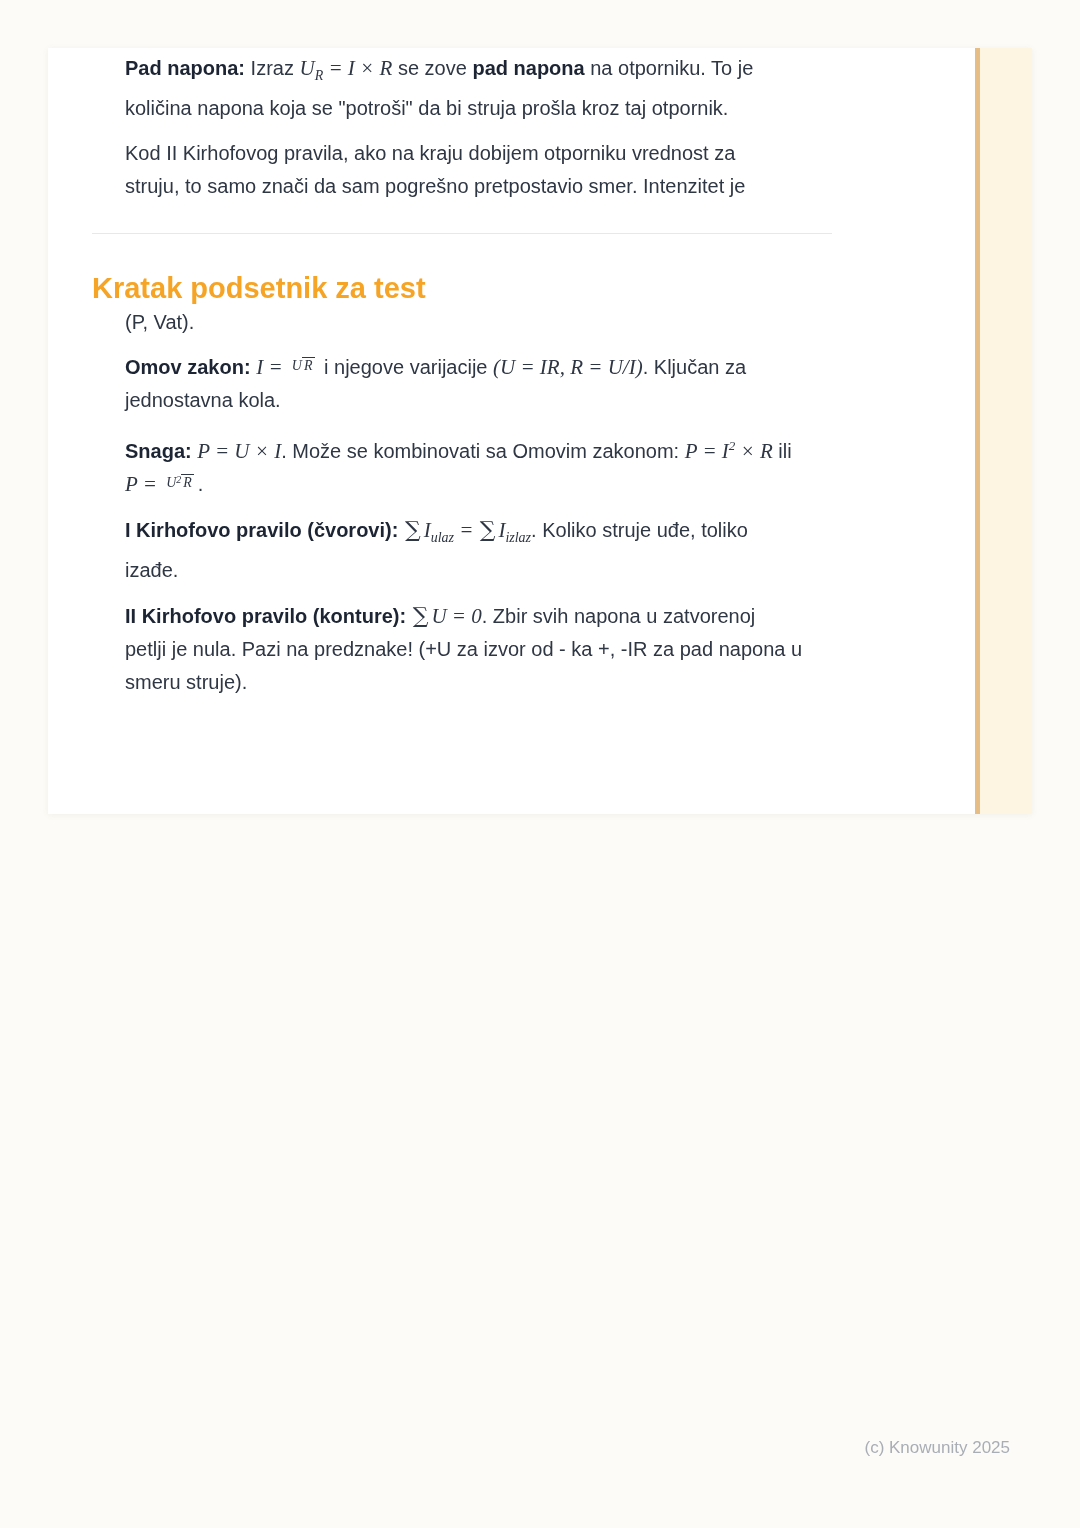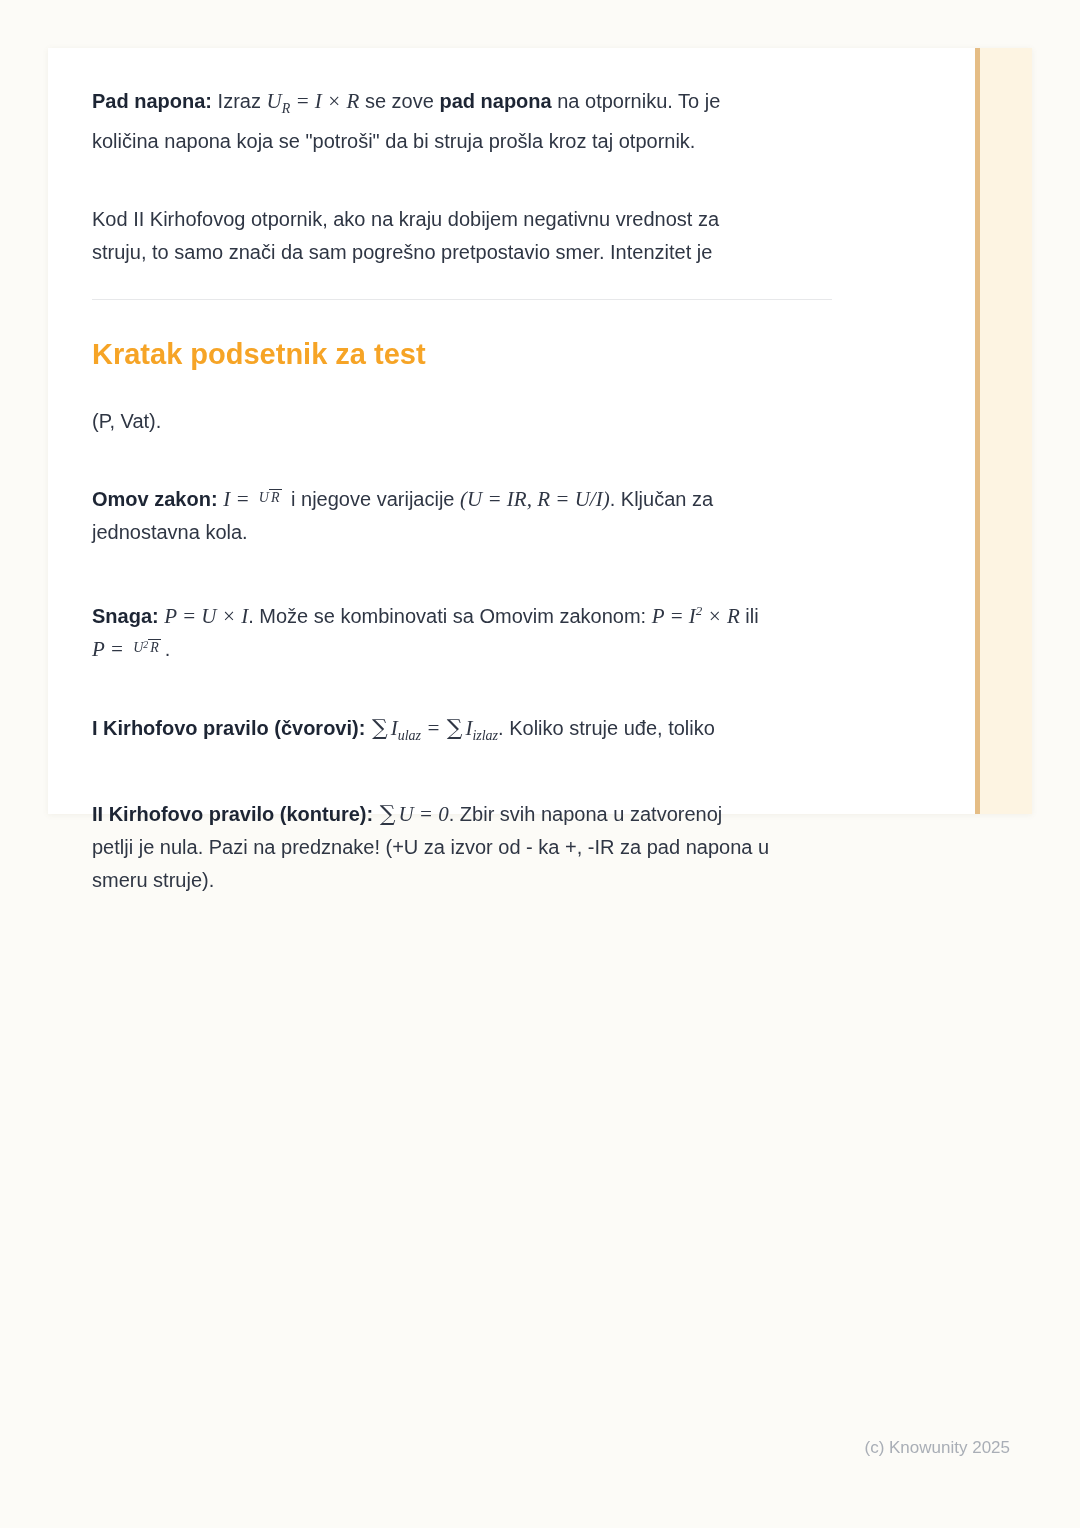--- a/index.html
+++ b/index.html
@@ -29,21 +29,20 @@
     position:absolute;
     left:44px;top:4px;
     width:800px;
   }
   ul.blist{
     list-style:none;margin:0;padding:0;
   }
   ul.blist li{
     display:flex;
     margin:0 0 12px 0;
-    flex-direction:column;
   }
   .dotcol{
     flex:0 0 33px;
     padding-left:11px;
     box-sizing:border-box;
   }
   .dot-icon{
     width:6px;height:6px;border-radius:50%;
     background:#2f3644;
     margin-top:14px;
@@ -130,21 +129,21 @@
         <li>
           <span class="dotcol"><span class="dot-icon"></span></span>
           <div class="itext">
             <div class="line"><span class="tb">Pad napona:</span><span class="t"> Izraz </span><span class="mi">U</span><span class="msub">R</span><span class="mi"> = I × R</span><span class="t"> se zove </span><span class="tb">pad napona</span><span class="t"> na otporniku. To je</span></div>
             <div class="line"><span class="t">količina napona koja se "potroši" da bi struja prošla kroz taj otpornik.</span></div>
           </div>
         </li>
         <li>
           <span class="dotcol"><span class="dot-icon"></span></span>
           <div class="itext">
-            <div class="line"><span class="t">Kod II Kirhofovog otpornik, ako na kraju dobijem negativnu vrednost za</span></div>
+            <div class="line"><span class="t">Kod II Kirhofovog pravila, ako na kraju dobijem otporniku vrednost za</span></div>
             <div class="line"><span class="t">struju, to samo znači da sam pogrešno pretpostavio smer. Intenzitet je</span></div>
           </div>
         </li>
       </ul>
 
     <hr class="divider">
 
     <h2 class="heading">Kratak podsetnik za test</h2>
 
     <ul class="blist section-list">
@@ -165,20 +164,21 @@
           <span class="dotcol"><span class="dot-icon"></span></span>
           <div class="itext">
             <div class="line"><span class="tb">Snaga:</span><span class="t"> </span><span class="mi">P = U × I</span><span class="t">. Može se kombinovati sa Omovim zakonom: </span><span class="mi">P = I</span><span class="msup">2</span><span class="mi"> × R</span><span class="t"> ili</span></div>
             <div class="line"><span class="mi">P = </span><span class="frac"><span class="num">U<span class="fsup">2</span></span><span class="den">R</span></span><span class="t">.</span></div>
           </div>
         </li>
         <li>
           <span class="dotcol"><span class="dot-icon"></span></span>
           <div class="itext">
             <div class="line"><span class="tb">I Kirhofovo pravilo (čvorovi):</span><span class="t"> </span><span class="sum">∑</span><span class="mi">I</span><span class="msub">ulaz</span><span class="mi"> = </span><span class="sum">∑</span><span class="mi">I</span><span class="msub">izlaz</span><span class="t">. Koliko struje uđe, toliko</span></div>
+            <div class="line"><span class="t">izađe.</span></div>
           </div>
         </li>
         <li>
           <span class="dotcol"><span class="dot-icon"></span></span>
           <div class="itext">
             <div class="line"><span class="tb">II Kirhofovo pravilo (konture):</span><span class="t"> </span><span class="sum">∑</span><span class="mi">U = 0</span><span class="t">. Zbir svih napona u zatvorenoj</span></div>
             <div class="line"><span class="t">petlji je nula. Pazi na predznake! (+U za izvor od - ka +, -IR za pad napona u</span></div>
             <div class="line"><span class="t">smeru struje).</span></div>
           </div>
         </li>

